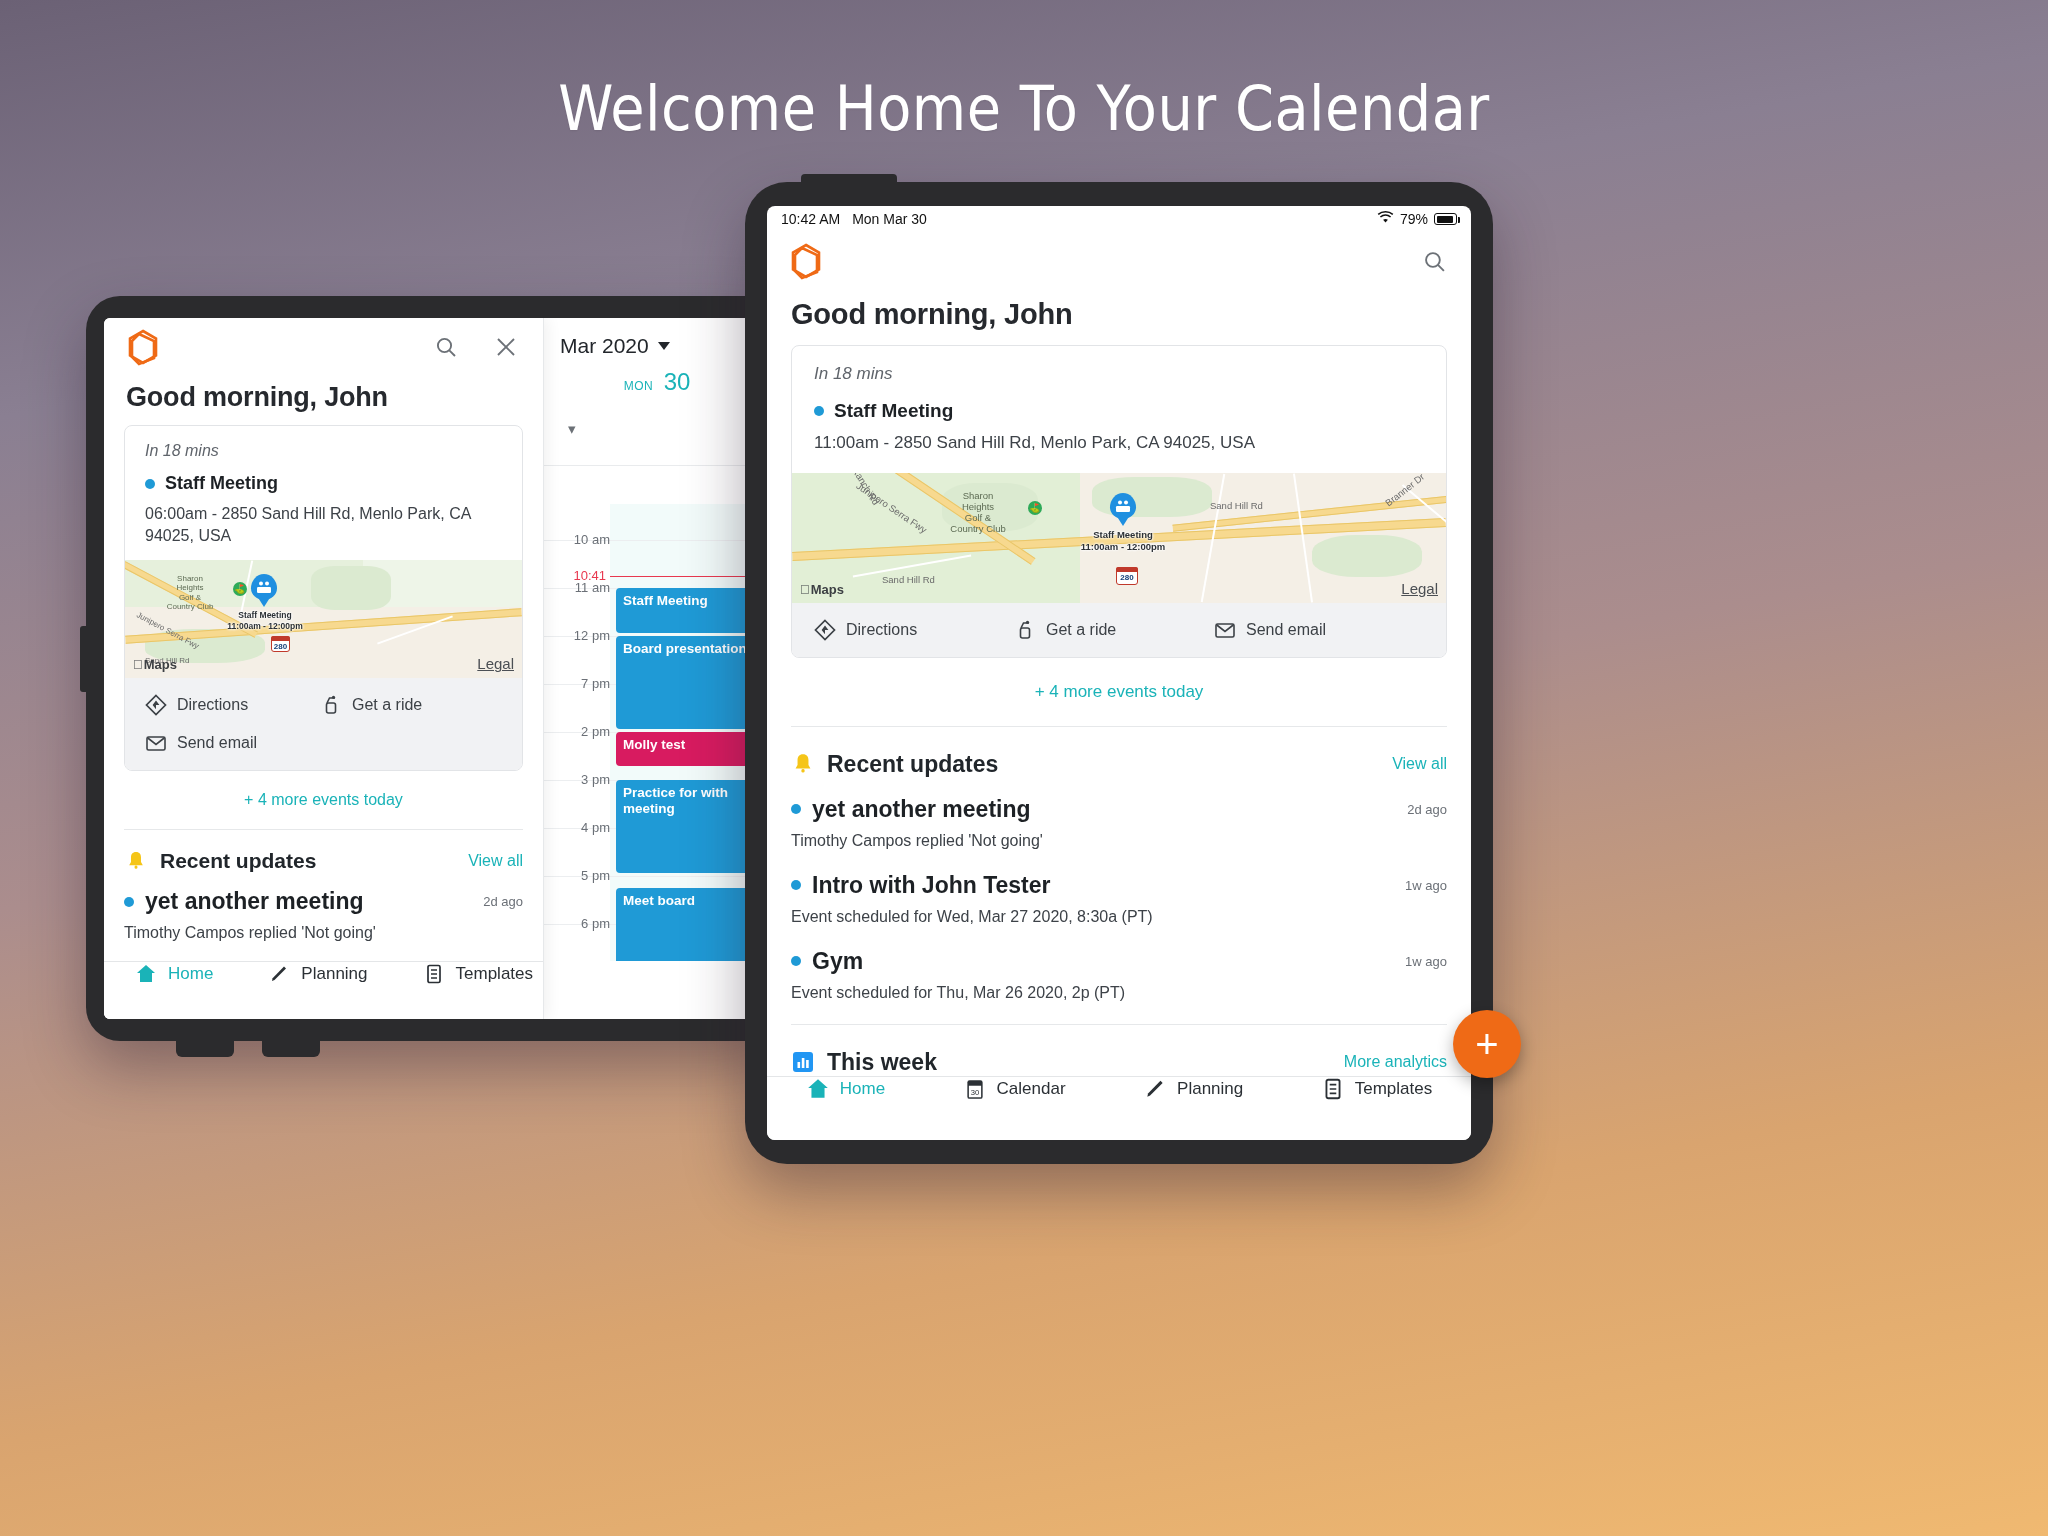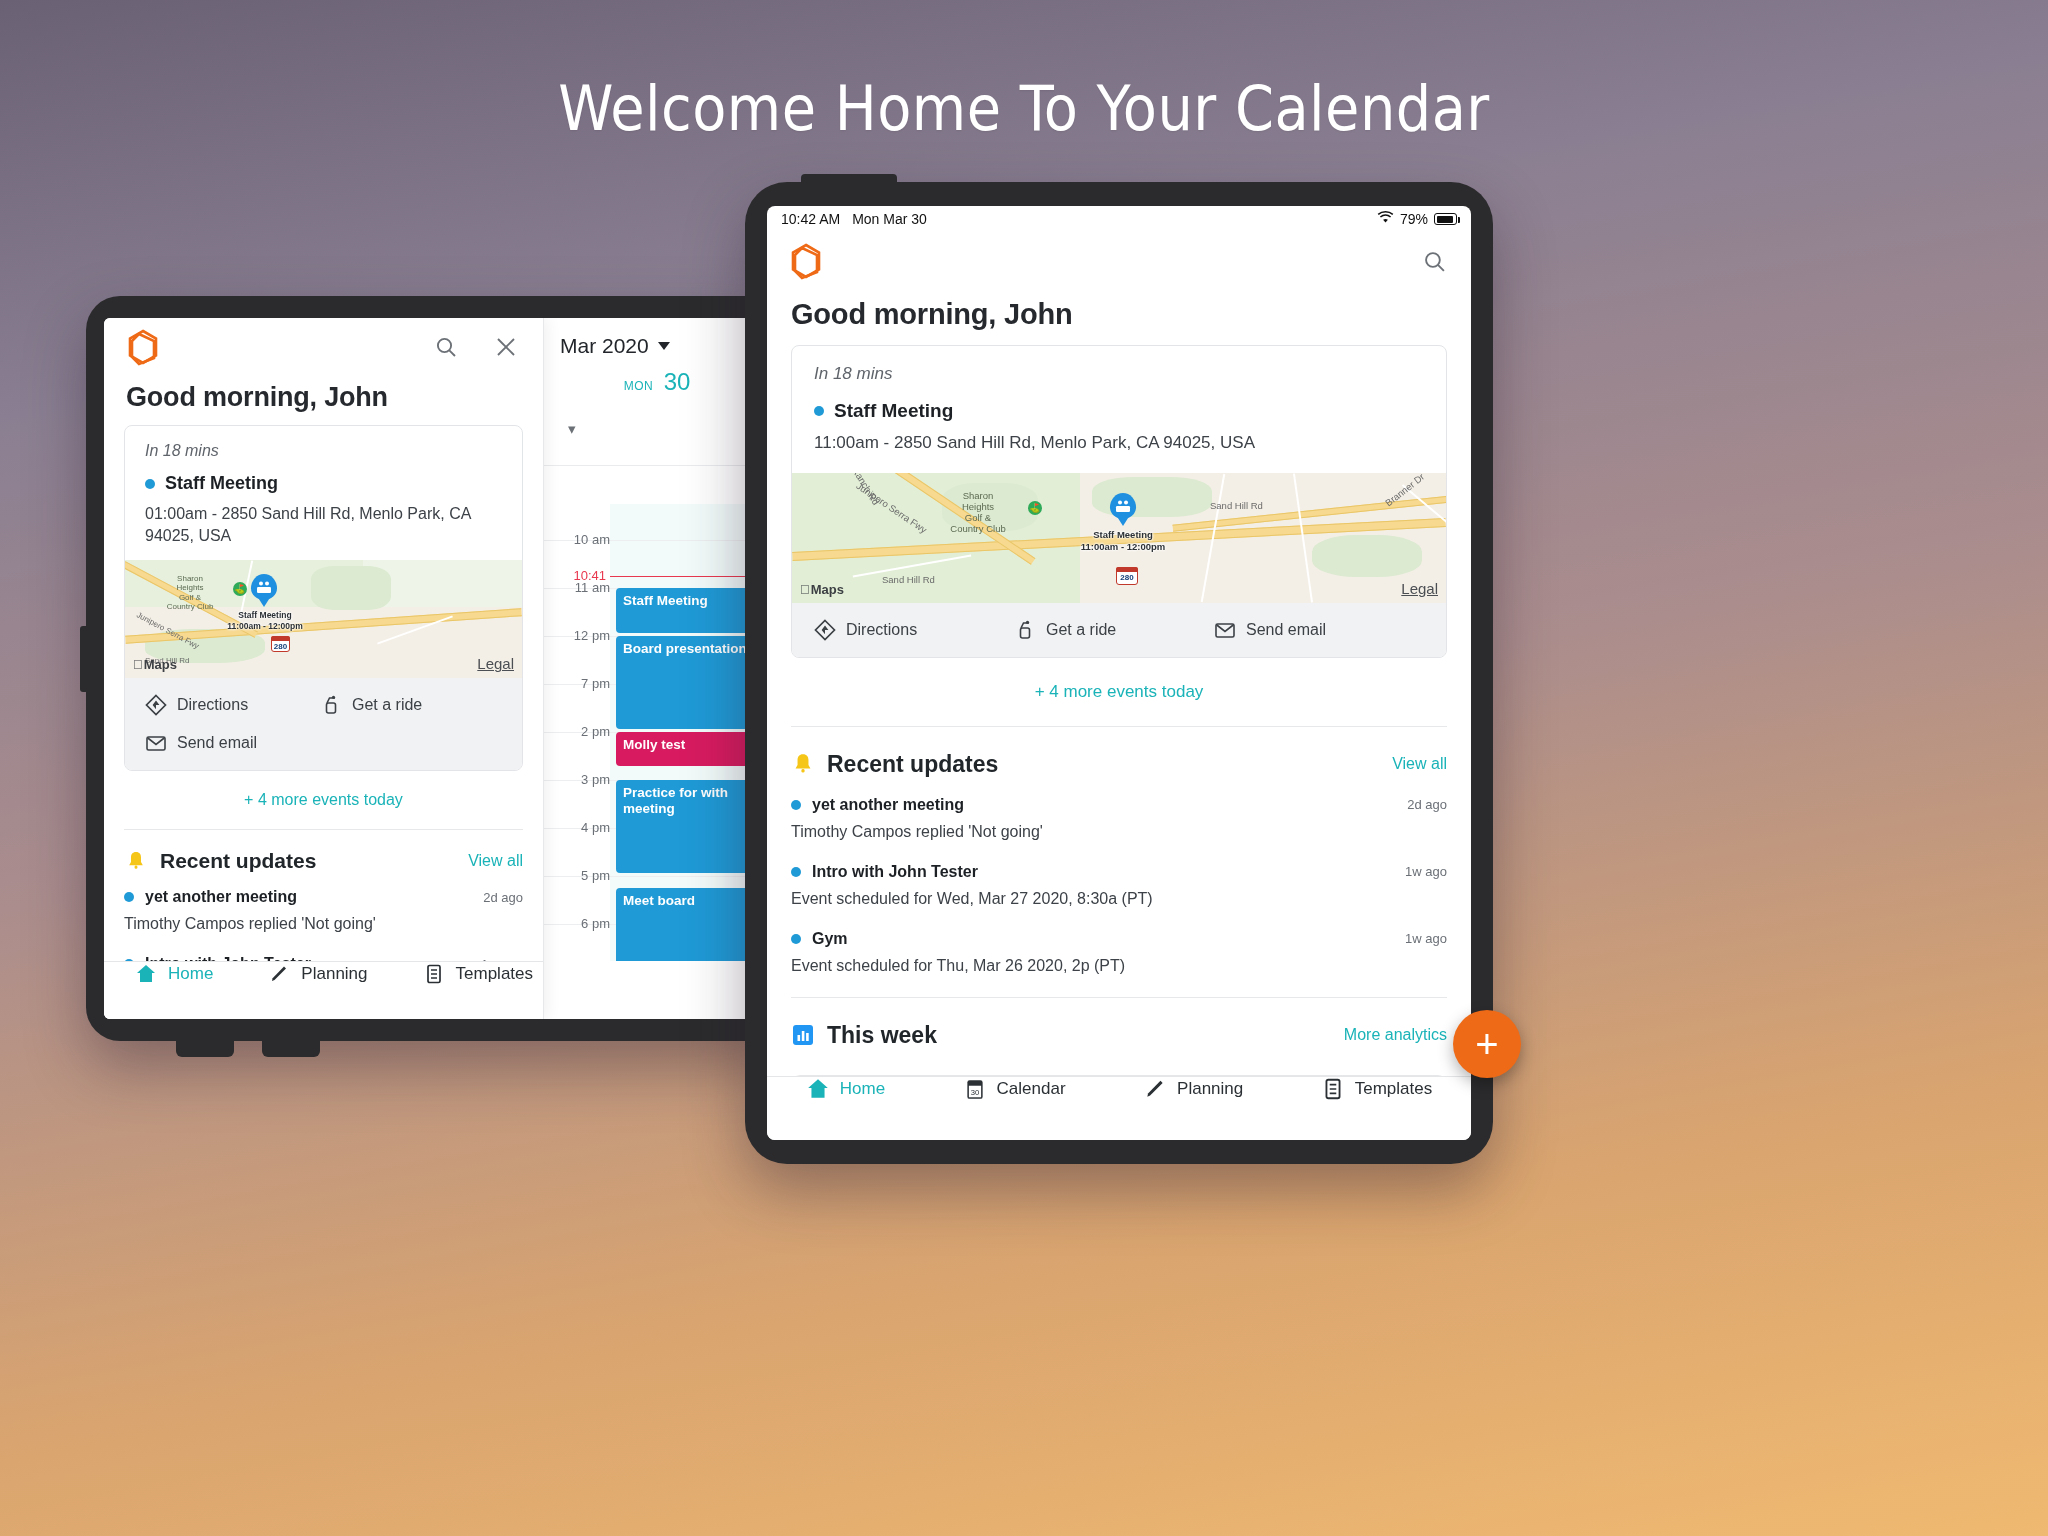--- a/index.html
+++ b/index.html
@@ -87,21 +87,21 @@
   .divider{ height:1px; background:#e6e8ea; margin:0 24px;}
 
   
   .sec-head{ display:flex; align-items:center; padding:24px 24px 4px 24px;}
   .sec-head .sh-icon{ width:24px; height:26px; margin-right:12px; display:flex; align-items:center; justify-content:center;}
   .sec-head .sh-title{ font-size:23px; font-weight:700; color:#21262b;}
   .sec-head .sh-link{ margin-left:auto; color:#1ab3b8; font-size:16px; cursor:pointer;}
 
   .upd{ padding:14px 24px 0 24px;}
   .upd-row{ display:flex; align-items:center;}
-  .upd-title{ display:flex; align-items:center; gap:11px; font-size:16px; font-weight:700; color:#1d2125;}
+  .upd-title{ display:flex; align-items:center; gap:11px; font-size:23px; font-weight:700; color:#1d2125;}
   .upd-age{ margin-left:auto; font-size:13px; color:#6b7077;}
   .upd-desc{ font-size:16px; color:#3d4248; padding-top:9px;}
 
   
   .seg{ display:flex; margin:22px 24px 0 24px; background:#e6e7e9; border-radius:9px; padding:3px; }
   .seg-item{ flex:1; text-align:center; font-size:17px; color:#3d4248; padding:11px 0; border-radius:7px; cursor:pointer;}
   .seg-item.active{ background:#fff; font-weight:700; color:#1d2125; box-shadow:0 1px 3px rgba(0,0,0,.15);}
 
   
   .fab{ position:absolute; right:-28px; bottom:86px; width:68px; height:68px; border-radius:50%; background:#ef6a16;
@@ -253,21 +253,21 @@
 
       <div class="greeting">Good morning, John</div>
 
       <div class="event-card">
         <div class="ec-when">In 18 mins</div>
         <div class="ec-title">
           <span class="dot"></span>
           <span>Staff Meeting</span>
         </div>
         <div class="ec-sub">
-          <div>01:00am - 2850 Sand Hill Rd, Menlo Park, CA</div>
+          <div>06:00am - 2850 Sand Hill Rd, Menlo Park, CA</div>
           <div>94025, USA</div>
         </div>
 
         <div class="map">
           <div class="terr" style="left:0;top:0;width:60%;height:46%;background:#e6f0dc;"></div>
           <div class="beige" style="left:0;top:40%;width:100%;height:60%;"></div>
           <div class="terr" style="left:20px;top:58%;width:120px;height:34px;border-radius:40%;"></div>
           <div class="terr" style="left:186px;top:6px;width:80px;height:44px;border-radius:30%;"></div>
           <div class="road" style="left:0;top:52%;width:100%;height:8px;transform:rotate(-4deg);"></div>
           <div class="road" style="left:-10px;top:30%;width:150px;height:7px;transform:rotate(28deg);"></div>

